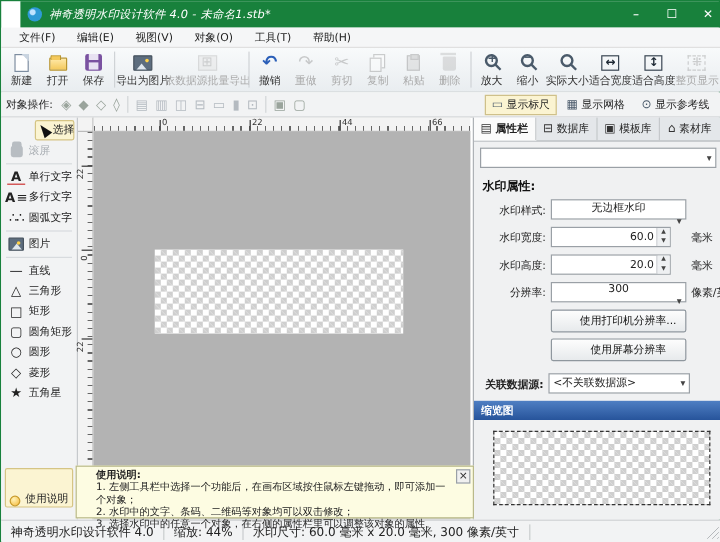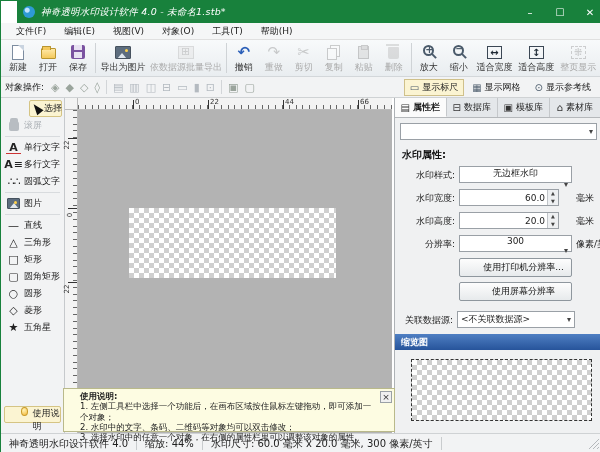--- a/index.html
+++ b/index.html
@@ -74,21 +74,21 @@
   .tool .ti { width:15px; display:flex; justify-content:center; margin-right:3px; font-size:11px; line-height:11px; color:#222; }
   .tool.disabled .ti { color:#b0b5ba; }
   .tsep { height:1px; background:#d8dbde; margin:2px 4px; }
   .si-cursor { width:0; height:0; border-left:4px solid transparent; border-right:4px solid transparent; border-bottom:11px solid #111; transform:rotate(-38deg); }
   .si-hand { width:10px; height:10px; background:#b8bdc2; border-radius:3px 3px 2px 2px; position:relative; }
   .si-hand::before { content:""; position:absolute; top:-3px; left:1px; width:8px; height:4px; background:#b8bdc2; border-radius:2px 2px 0 0; }
   .ti-a { font-weight:bold; font-size:10px; border-bottom:1px solid #c33; padding-bottom:0px; }
   .ti-am { font-weight:bold; font-size:9px; }
   .ti-am::after { content:"≡"; font-weight:normal; margin-left:1px; }
   .ti-arc { color:#3558a8; font-size:9px; letter-spacing:-1px; }
-  .helpbtn { margin:auto 3px 10px 3px; height:17px; display:flex; align-items:flex-start; background:var(--highlight-yellow,#fbf4d2); border:1px solid #d5c484; border-radius:2px; padding-left:16px; font-size:9px; }
+  .helpbtn { margin:auto 3px 10px 3px; height:33px; display:flex; align-items:flex-end; background:var(--highlight-yellow,#fbf4d2); border:1px solid #d5c484; border-radius:2px; padding-left:3px; font-size:9px; }
   .bulb { width:9px; height:9px; border-radius:50%; background:radial-gradient(circle at 35% 30%, #fff3b8, #f5b93a); border:1px solid #c89a2a; margin-right:4px; }
 
   
   .corner { position:absolute; left:64px; top:97px; width:13px; height:12px; background:#f3f3f3; border-right:1px solid #bbb; border-bottom:1px solid #bbb; }
   .vruler { position:absolute; left:64px; top:109px; width:13px; height:323px; background:#f3f3f3; border-right:1px solid #bbb; }
   .vruler .ticks { position:absolute; right:0; top:0; width:4px; height:100%; background:repeating-linear-gradient(to bottom, #666 0 1px, transparent 1px 6.8px); }
   .vlab { position:absolute; right:5px; font-size:7px; color:#333; transform:rotate(-90deg); transform-origin:center; }
   .vmaj { position:absolute; right:0; width:9px; height:1px; background:#333; }
   .hruler { position:absolute; left:77px; top:97px; width:314px; height:12px; background:#f3f3f3; border-bottom:1px solid #bbb; }
   .hruler .ticks { position:absolute; bottom:0; left:0; width:100%; height:4px; background:repeating-linear-gradient(to right, #666 0 1px, transparent 1px 6.8px); }
@@ -118,21 +118,21 @@
   .prow { position:absolute; left:0; width:207px; height:18px; }
   .plabel { position:absolute; left:0; width:60px; text-align:right; top:3px; font-size:9px; color:#222; }
   .pselect { position:absolute; left:64px; top:0; width:113px; height:17px; background:#fff; border:1px solid #9aa0a6; display:flex; align-items:center; padding:0 3px; font-size:9px;flex-direction:column; }
   .pspin { position:absolute; left:64px; top:0; width:100px; height:17px; background:#fff; border:1px solid #9aa0a6; display:flex; align-items:center; }
   .pspin .val { flex:1; text-align:right; padding-right:2px; font-size:9px; }
   .spinbtns { width:11px; height:100%; border-left:1px solid #c0c4c8; display:flex; flex-direction:column; }
   .spinbtns span { flex:1; font-size:5px; line-height:7px; text-align:center; color:#444; background:#eef0f2; }
   .punit { position:absolute; left:181px; top:3px; font-size:9px; color:#222; white-space:nowrap; }
   .pbtn { position:absolute; left:64px; width:113px; height:19px; background:linear-gradient(#fdfdfd,#e7eaec); border:1px solid #8f979e; border-radius:2px; display:flex; align-items:center; justify-content:center; font-size:9px; color:#111;padding-left:16px; }
   .dsrow { position:absolute; top:213px; left:0; width:207px; height:18px; }
-  .dsrow .plabel { width:58px; }
+  .dsrow .plabel { width:58px;font-weight:bold; }
   .dscombo { position:absolute; left:62px; top:0; width:118px; height:17px; background:#fff; border:1px solid #9aa0a6; display:flex; align-items:center; padding:0 3px; font-size:9px; }
   .thumbhdr { position:absolute; left:0; top:236px; width:207px; height:16px; background:linear-gradient(var(--thumb-blue1,#4f7fc3), var(--thumb-blue2,#27549b)); color:#fff; font-size:9px; font-weight:bold; display:flex; align-items:center; padding-left:6px; }
   .thumbbox { position:absolute; left:16px; top:261px; width:181px; height:62px; border:1px dashed #333; }
 
   
   .statusbar { position:absolute; left:0; top:432px; width:600px; height:20px; background:#f2f3f4; border-top:1px solid #cfd2d4; display:flex; align-items:center; font-size:10px; color:#222; }
   .seg { padding:0 8px; height:13px; display:flex; align-items:center; border-right:1px solid #c9ccce; white-space:nowrap; }
   .seg:last-child { border-right:none; }
   .grip { margin-left:auto; width:10px; height:10px; margin-right:2px;
     background:linear-gradient(135deg, transparent 50%, #b5b8bb 50% 55%, transparent 55% 70%, #b5b8bb 70% 75%, transparent 75% 90%, #b5b8bb 90% 95%, transparent 95%); }
@@ -235,20 +235,26 @@
       <span class="icw">
           <span class="mag plus"></span>
         </span>
       <span class="lbl">放大</span>
     </div>
     <div class="tb">
       <span class="icw">
           <span class="mag minus"></span>
         </span>
       <span class="lbl">缩小</span>
+    </div>
+    <div class="tb">
+      <span class="icw">
+          <span class="mag"></span>
+        </span>
+      <span class="lbl">实际大小</span>
     </div>
     <div class="tb">
       <span class="icw">
           <span class="fitbox">↔</span>
         </span>
       <span class="lbl">适合宽度</span>
     </div>
     <div class="tb">
       <span class="icw">
           <span class="fitbox">↕</span>

